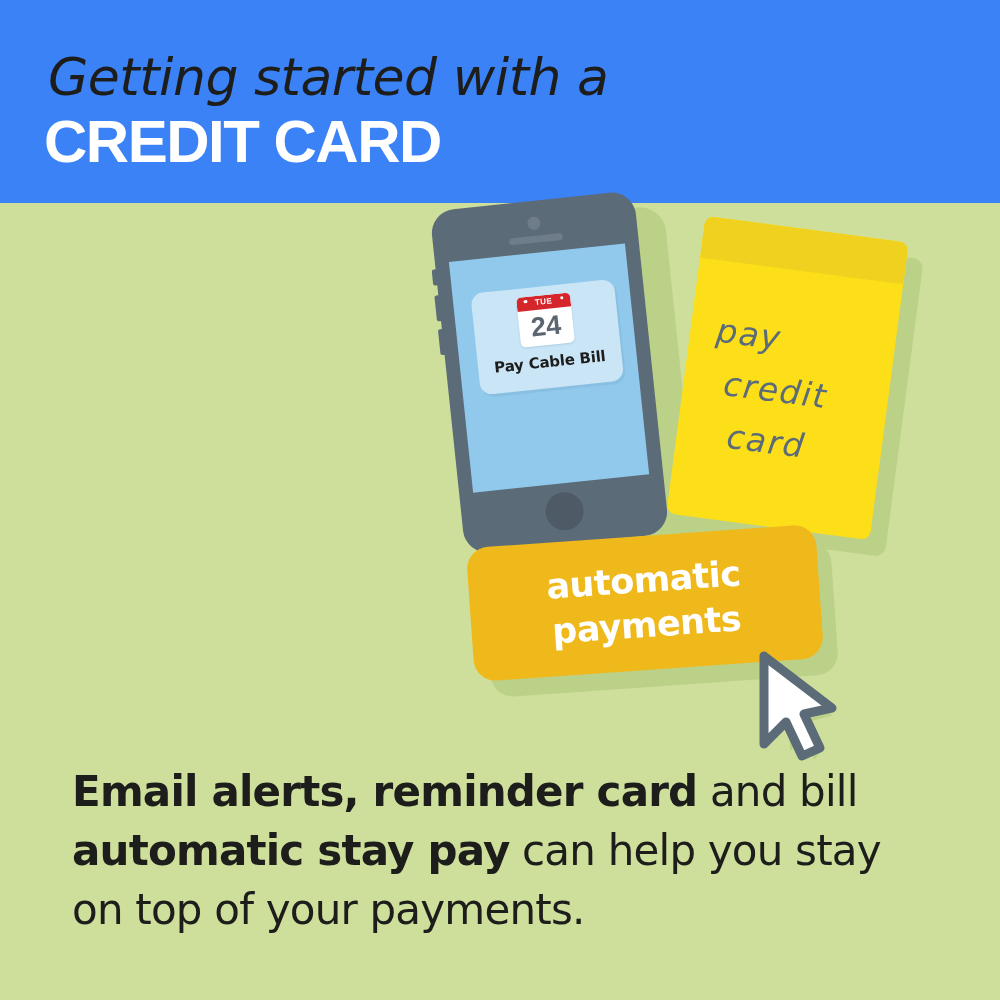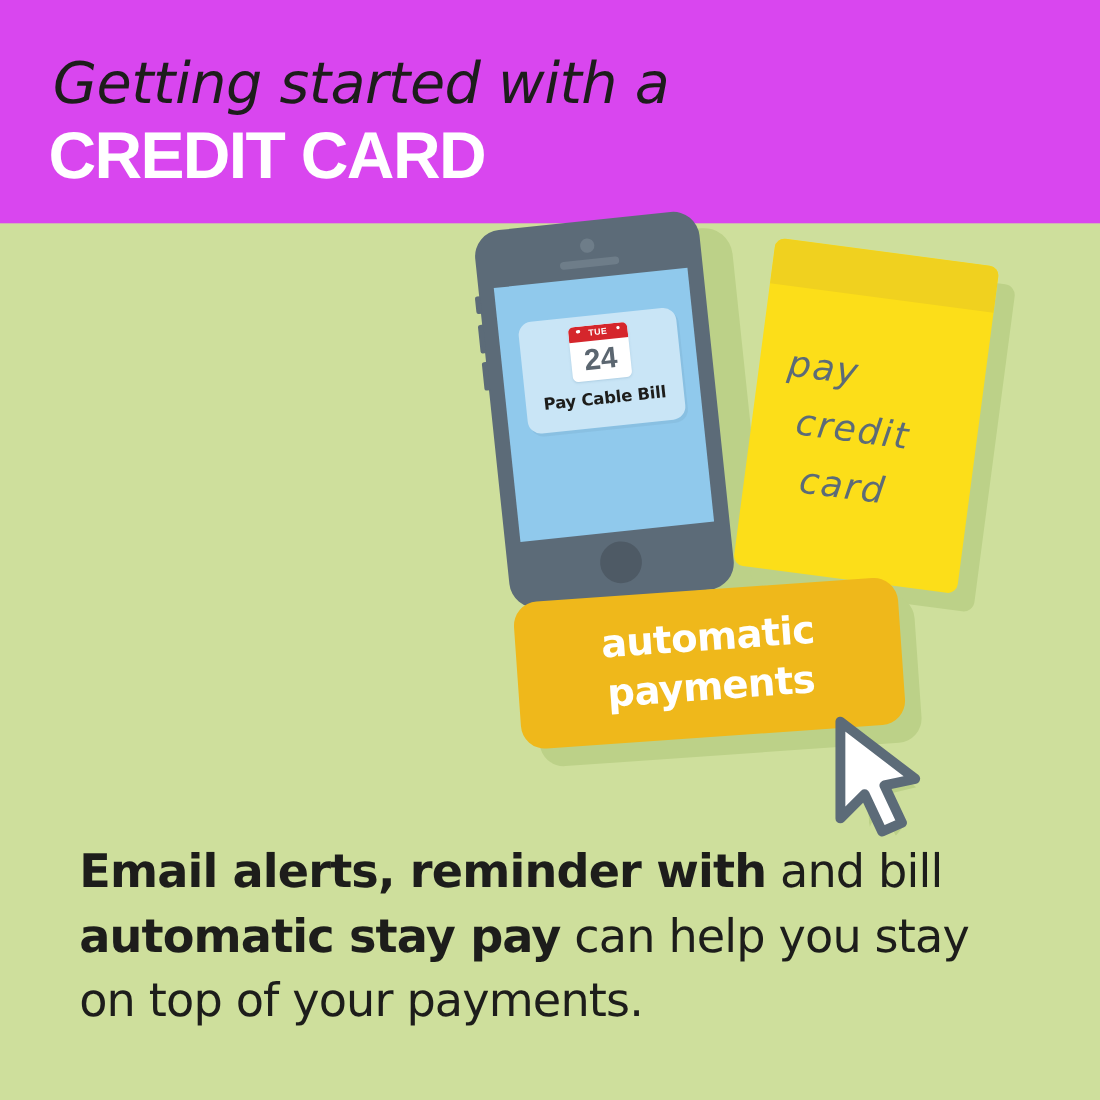--- a/index.html
+++ b/index.html
@@ -15,21 +15,21 @@
     background: #CEDF9C;
     font-family: "Liberation Sans", sans-serif;
   }
 
   
   .header-banner {
     position: absolute;
     left: 0; top: 0;
     width: 1000px;
     height: 203px;
-    background: #d946ef;
+    background: #3b82f6;
   }
   .header-eyebrow {
     position: absolute;
     left: 48px;
     top: 48px;
     font-family: "DejaVu Sans", sans-serif;
     font-style: italic;
     font-weight: 400;
     font-size: 52px;
     line-height: 58px;
@@ -348,16 +348,16 @@
       <span class="ln">automatic</span>
       <span class="ln">payments</span>
     </div>
   </div>
 
   <svg class="cursor" viewBox="0 0 88 112">
     <path d="M12 6 L12 94 L34 72 L50 106 L68 98 L52 64 L80 58 Z" fill="#FFFFFF" stroke="#5C6B78" stroke-width="9" stroke-linejoin="round" stroke-linecap="round"></path>
   </svg>
 
   <div class="body-copy">
-    <b>Email alerts, reminder with</b><span> and bill </span><b>automatic stay pay</b><span> can help you stay on top of your payments.</span>
+    <b>Email alerts, reminder card</b><span> and bill </span><b>automatic stay pay</b><span> can help you stay on top of your payments.</span>
   </div>
 
 </div>
 
 </body></html>

